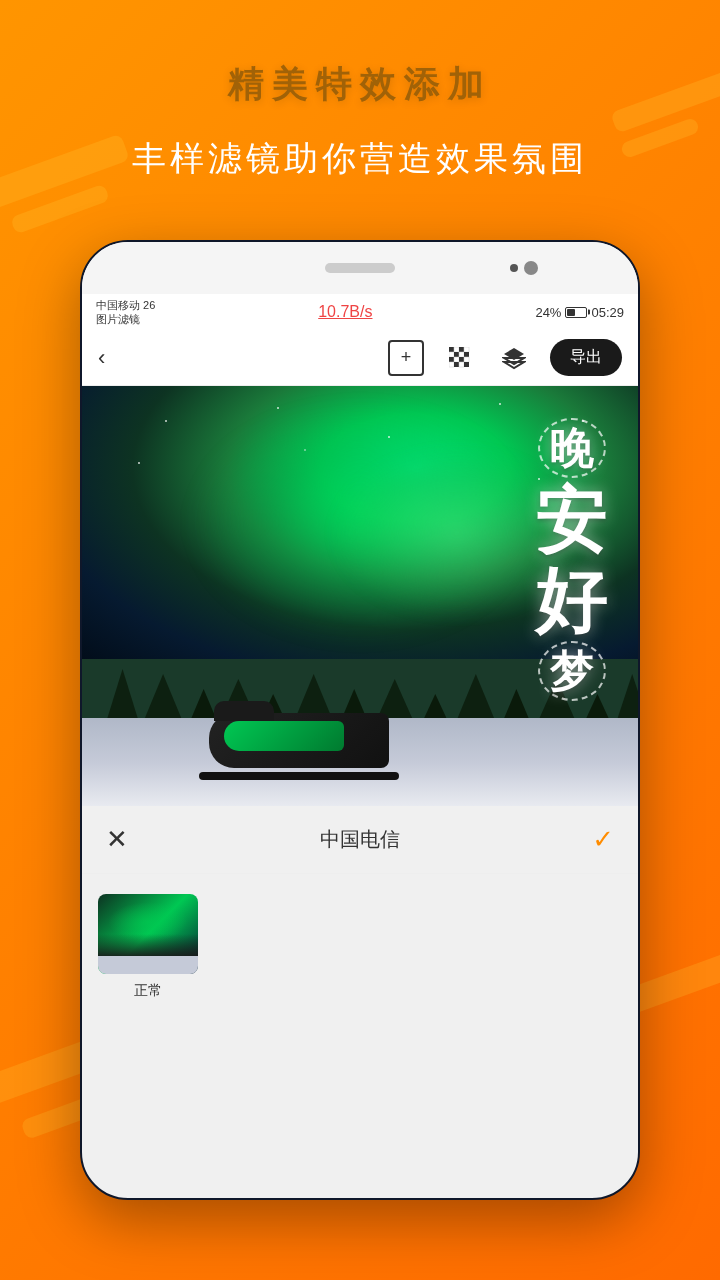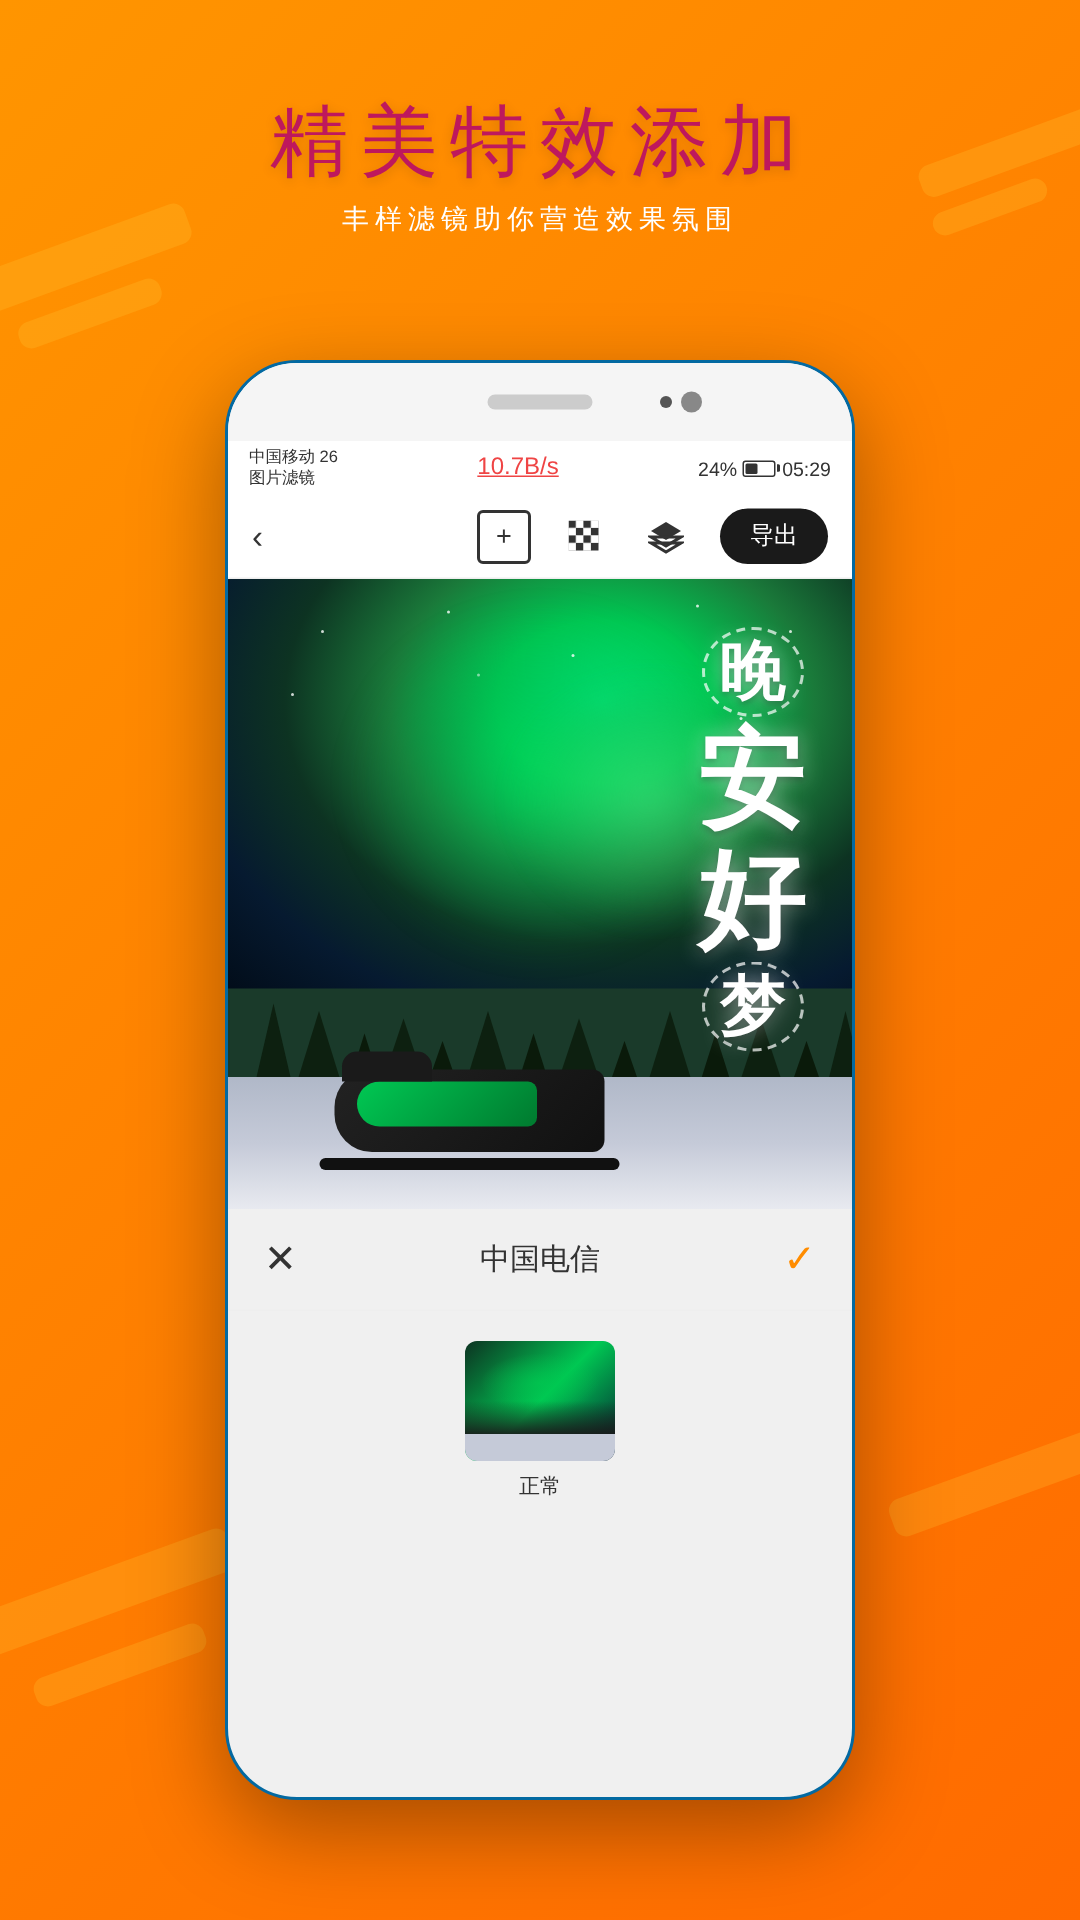--- a/index.html
+++ b/index.html
@@ -62,47 +62,47 @@
 
     
     .top-text {
       position: absolute;
       top: 60px;
       left: 0; right: 0;
       text-align: center;
       z-index: 2;
     }
     .top-title {
-      font-size: 52px;
-      font-weight: normal;
-      color: #be185d;
+      font-size: 36px;
+      font-weight: bold;
+      color: #a16207;
       letter-spacing: 8px;
       text-shadow: 0 2px 8px rgba(0,0,0,0.15);
     }
     .top-subtitle {
-      font-size: 18px;
+      font-size: 34px;
       color: white;
-      margin-top: 4px;
+      margin-top: 27px;
       letter-spacing: 4px;
       font-weight: 500;
     }
 
     
     .phone-mockup {
       position: absolute;
       top: 240px;
       left: 50%;
       transform: translateX(-50%);
-      width: 420px;
+      width: 560px;
       height: 960px;
       background: #f0f0f0;
       border-radius: 48px;
       box-shadow: 0 20px 60px rgba(0,0,0,0.35);
       overflow: hidden;
-      border: 2px solid #0369a1;
+      border: 2px solid #0f172a;
     }
 
     
     .phone-top-bar {
       width: 100%;
       height: 52px;
       background: #f5f5f5;
       display: flex;
       align-items: center;
       justify-content: center;
@@ -334,21 +334,20 @@
     .filter-confirm {
       font-size: 26px;
       color: #ff8c00;
       cursor: pointer;
     }
     .filter-items {
       display: flex;
       gap: 16px;
       padding: 20px 16px;
       overflow-x: auto;
-      flex-direction: column;
     }
     .filter-item {
       display: flex;
       flex-direction: column;
       align-items: center;
       gap: 8px;
       cursor: pointer;
       flex-shrink: 0;
     }
     .filter-thumb {

